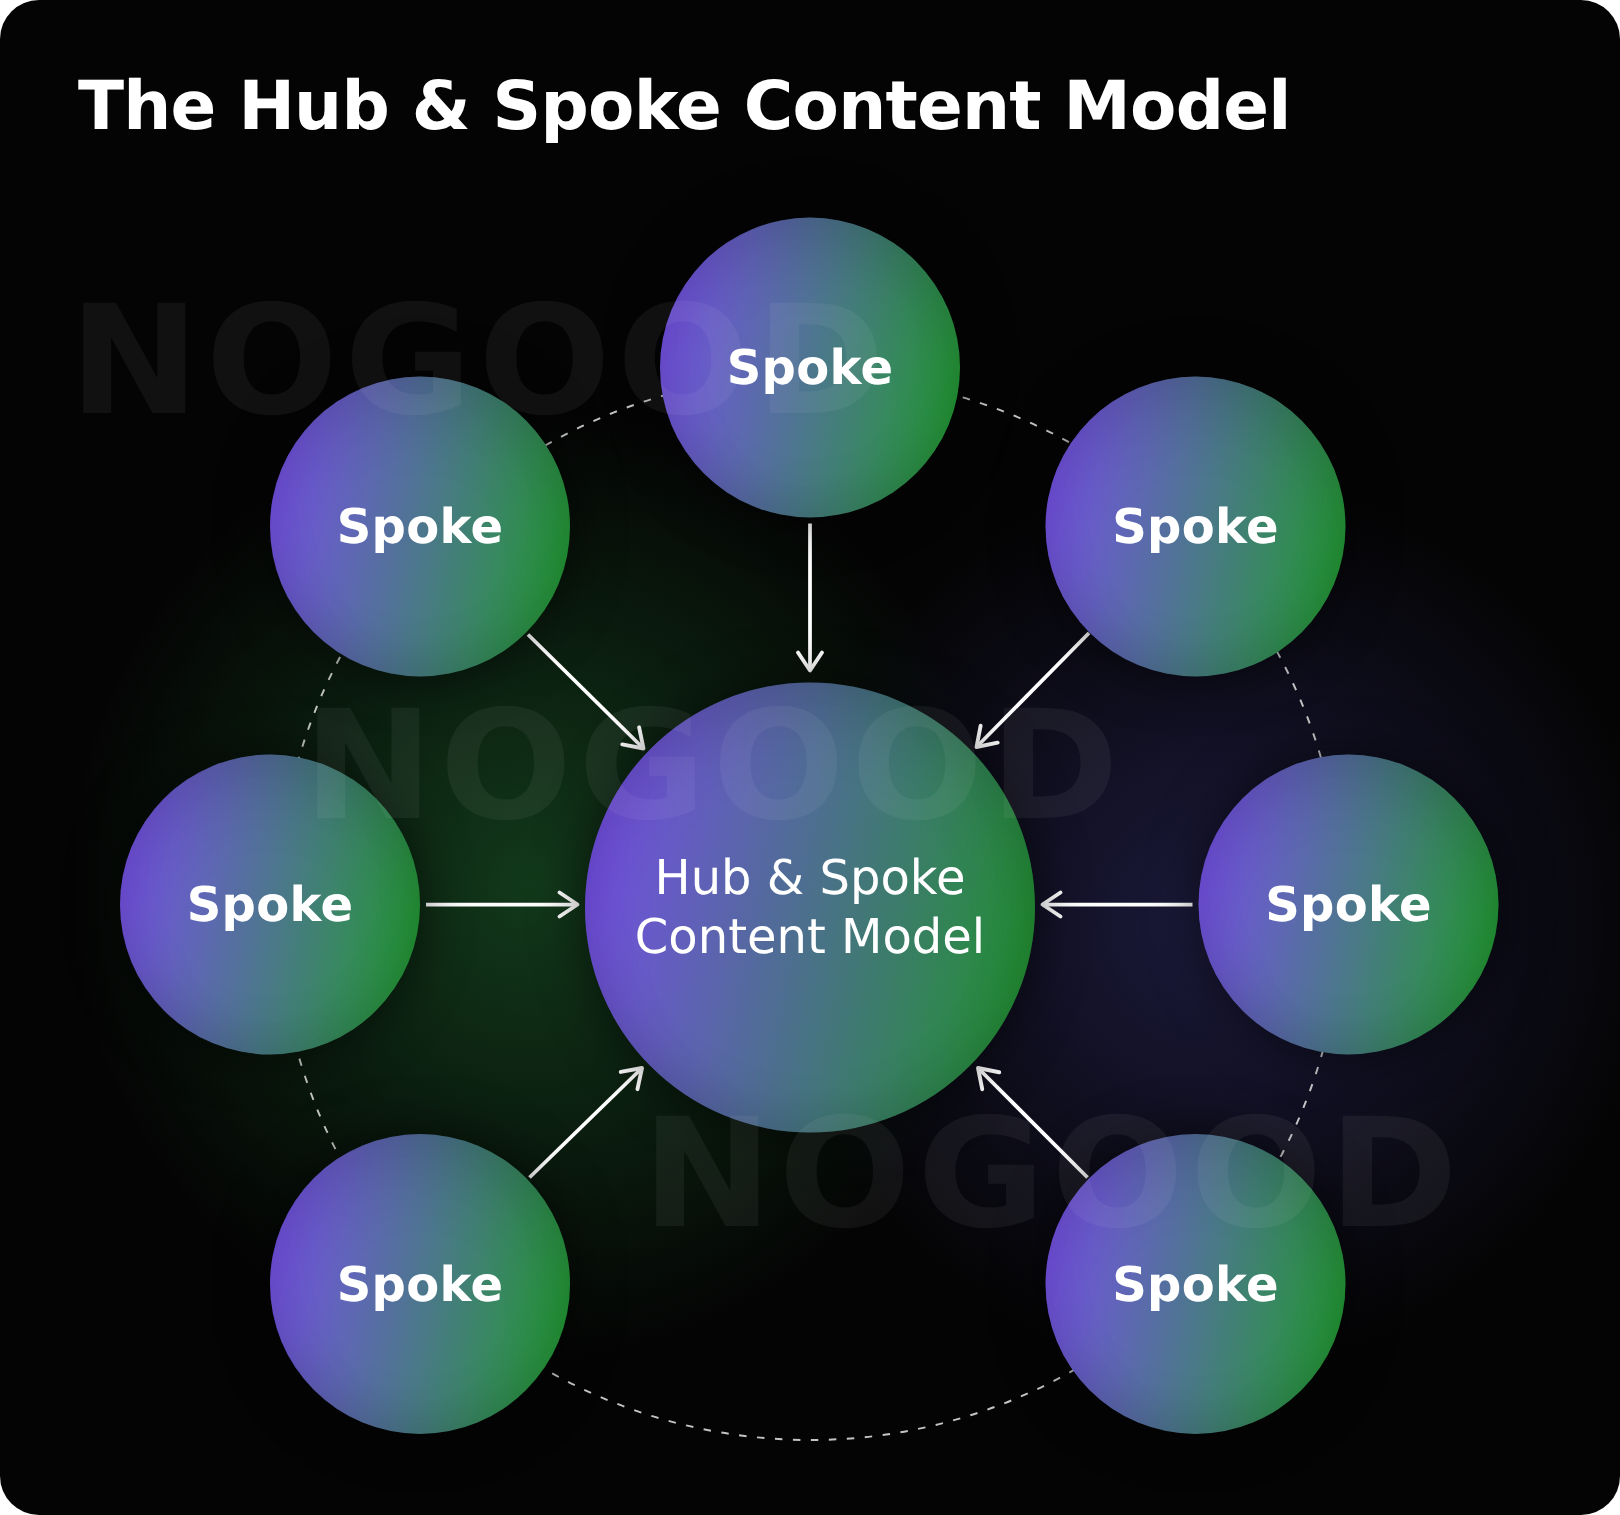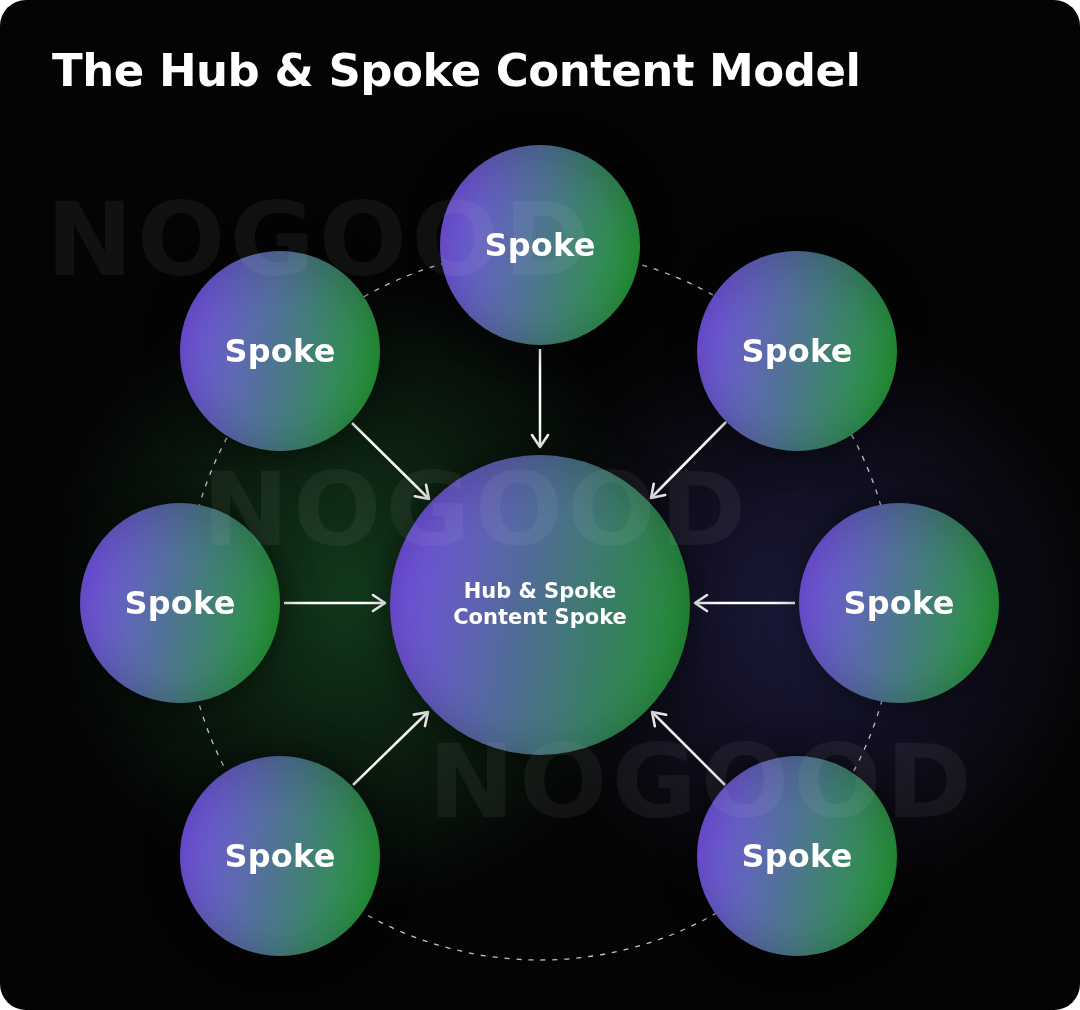--- a/index.html
+++ b/index.html
@@ -30,21 +30,21 @@
   .spoke{width:200px;height:200px;}
   .spoke-label{color:#ffffff;font-size:32px;font-weight:700;letter-spacing:0.2px;}
   .sp-top{left:440px;top:145px;}
   .sp-tl{left:180px;top:251px;}
   .sp-tr{left:697px;top:251px;}
   .sp-l{left:80px;top:503px;}
   .sp-r{left:799px;top:503px;}
   .sp-bl{left:180px;top:756px;}
   .sp-br{left:697px;top:756px;}
   .hub{left:390px;top:455px;width:300px;height:300px;background:linear-gradient(100deg,#7a4cf0 1%,#1d9428 99%);}
-  .hub-label{color:#ffffff;font-size:21px;font-weight:700;line-height:1.22;}
+  .hub-label{color:#ffffff;font-size:32px;font-weight:400;line-height:1.22;}
   
   .wm{
     position:absolute;z-index:30;pointer-events:none;
     color:rgba(255,255,255,0.055);
     font-size:104px;font-weight:800;line-height:1;letter-spacing:4px;
     transform:scaleY(0.97);transform-origin:top left;white-space:nowrap;
   }
   .wm1{left:46px;top:190px;}
   .wm2{left:202px;top:460px;}
   .wm3{left:428px;top:732px;}
@@ -90,21 +90,21 @@
   <div class="circle spoke sp-bl">
     <span class="spoke-label">Spoke</span>
   </div>
   <div class="circle spoke sp-br">
     <span class="spoke-label">Spoke</span>
   </div>
 
   <div class="circle hub">
     <div class="hub-label">
       <div>Hub &amp; Spoke</div>
-      <div>Content Spoke</div>
+      <div>Content Model</div>
     </div>
   </div>
 
   <div class="wm wm1">NOGOOD</div>
   <div class="wm wm2">NOGOOD</div>
   <div class="wm wm3">NOGOOD</div>
 
 </div>
 
 </body></html>

